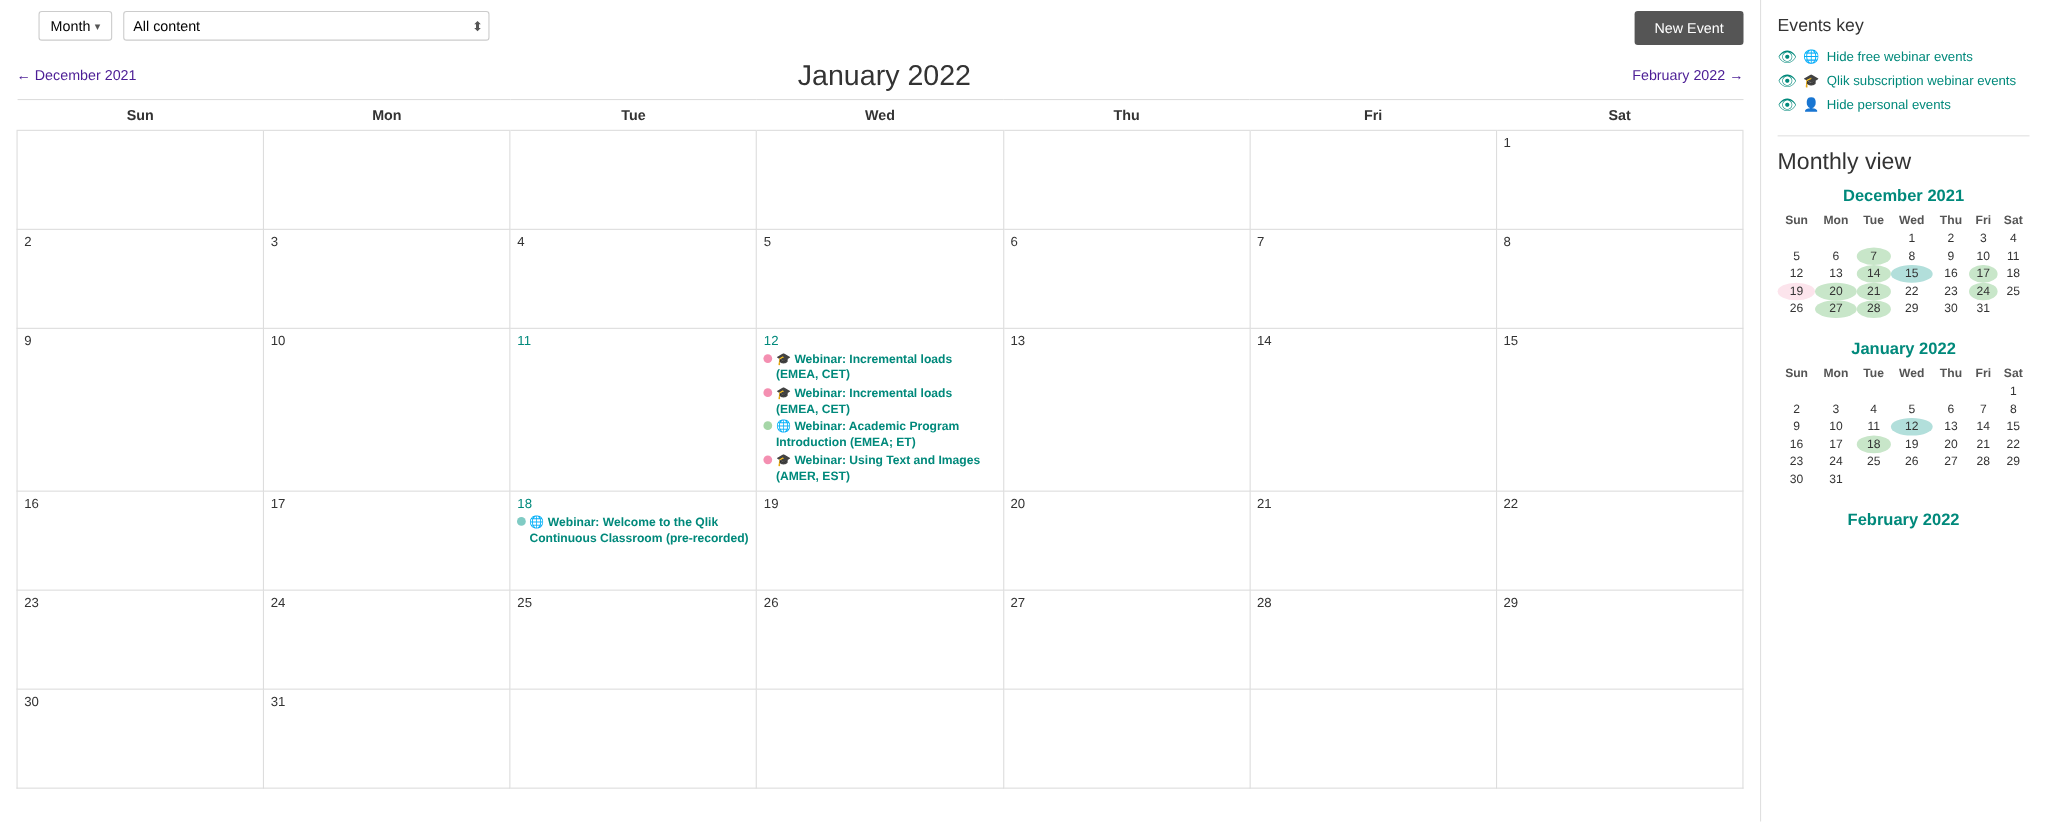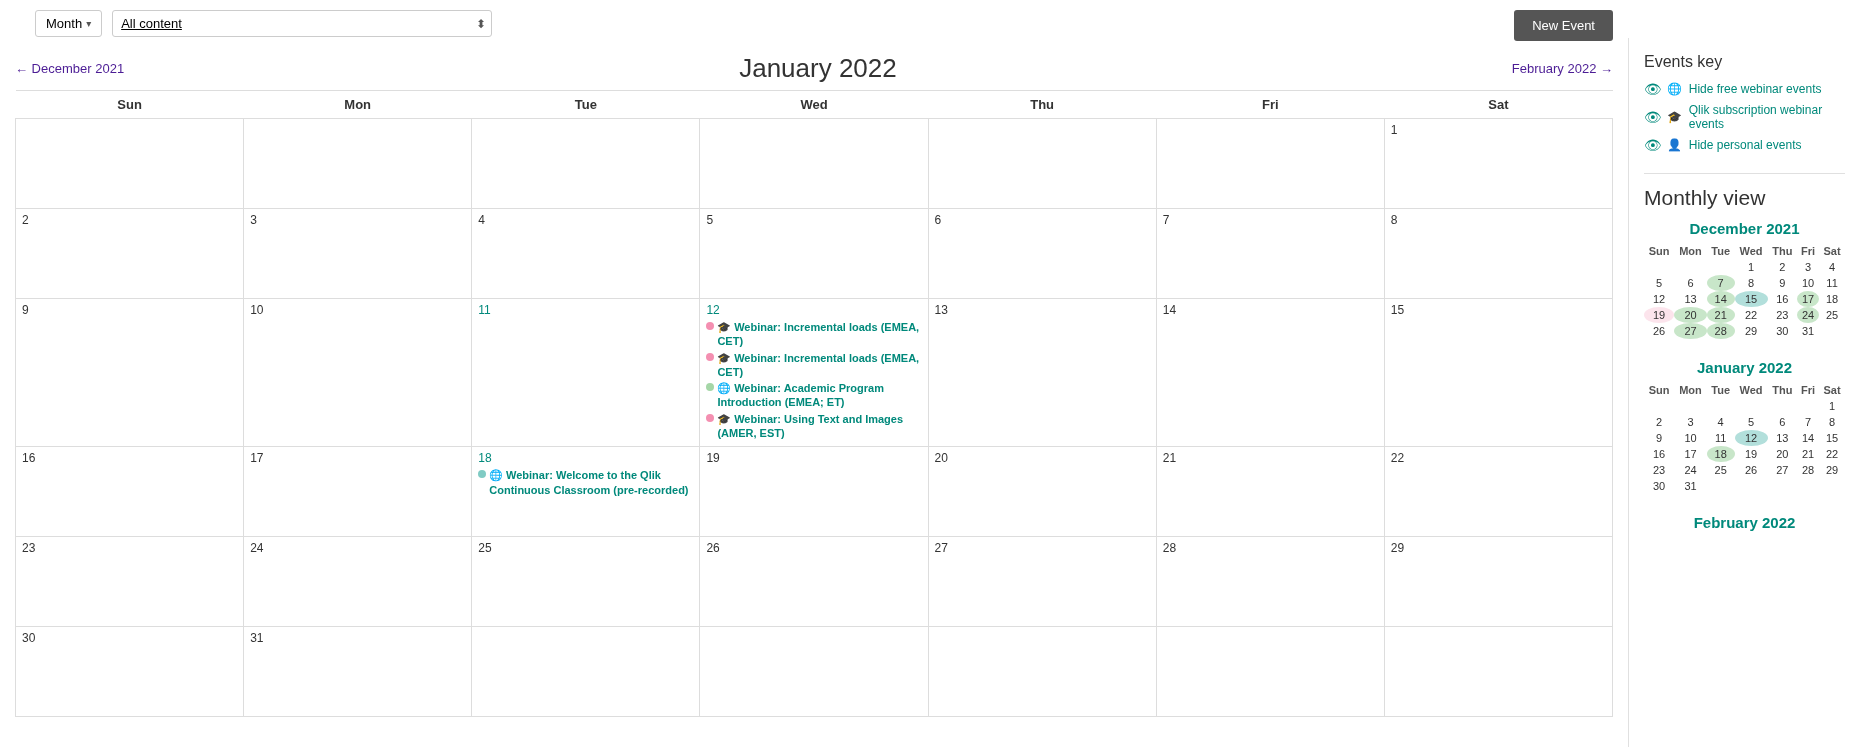--- a/index.html
+++ b/index.html
@@ -5,21 +5,21 @@
     * { box-sizing: border-box; margin: 0; padding: 0; }
     body { font-family: Arial, sans-serif; font-size: 13px; background: #fff; color: #333; display: flex; height: 747px; overflow: hidden; }
 
     
     .main-area { flex: 1; padding: 10px 15px; min-width: 0; }
 
     
     .toolbar { display: flex; align-items: flex-start; gap: 10px; margin-bottom: 12px; padding-left: 20px; }
     .month-btn { display: flex; align-items: center; gap: 4px; border: 1px solid #ccc; background: #fff; padding: 5px 10px; cursor: pointer; font-size: 13px; border-radius: 3px; }
     .month-btn .arrow { font-size: 10px; color: #555; }
-    .content-select { border: 1px solid #ccc; padding: 5px 24px 5px 8px; font-size: 13px; background: #fff; cursor: pointer; border-radius: 3px; width: 380px; appearance: none; text-decoration: underline; -webkit-appearance: none; }
+    .content-select { border: 1px solid #ccc; padding: 5px 24px 5px 8px; font-size: 13px; background: #fff; cursor: pointer; border-radius: 3px; width: 333px; appearance: none; -webkit-appearance: none; }
     .select-wrapper { position: relative; }
     .select-wrapper::after { content: '⬍'; position: absolute; right: 6px; top: 50%; transform: translateY(-50%); pointer-events: none; font-size: 12px; color: #555; }
     .spacer { flex: 1; }
     .new-event-btn { background: #555; color: #ffffff; border: none; padding: 8px 18px; cursor: pointer; font-size: 13px; border-radius: 3px; }
 
     
     .nav-row { display: flex; align-items: center; justify-content: space-between; margin-bottom: 6px; }
     .nav-link { color: #4c1d95; text-decoration: none; font-size: 13px; display: flex; align-items: center; gap: 4px; cursor: pointer; }
     .month-title { font-size: 26px; font-weight: 300; color: #333; flex: 1; text-align: center; }
 
@@ -30,21 +30,21 @@
     .day-num { font-size: 12px; color: #333; margin-bottom: 3px; }
     .day-num.green { color: #00897b; }
     .event { display: flex; align-items: flex-start; gap: 3px; margin-bottom: 2px; font-size: 11px; line-height: 1.3; }
     .event-dot { width: 8px; height: 8px; border-radius: 50%; flex-shrink: 0; margin-top: 2px; }
     .dot-pink { background: #f48fb1; }
     .dot-green { background: #80cbc4; }
     .dot-light-green { background: #a5d6a7; }
     .event-text { color: #00897b; cursor: pointer; font-weight: bold; }
 
     
-    .sidebar { width: 232px; border-left: 1px solid #e0e0e0; padding: 15px; overflow-y: auto; flex-shrink: 0; margin-top: 38px; }
+    .sidebar { width: 260px; border-left: 1px solid #e0e0e0; padding: 15px; overflow-y: auto; flex-shrink: 0; }
     .events-key { margin-bottom: 20px; }
     .events-key h3 { font-size: 16px; font-weight: 400; margin-bottom: 10px; }
     .key-item { display: flex; align-items: center; gap: 6px; margin-bottom: 6px; cursor: pointer; }
     .key-item .eye-icon { color: #00897b; font-size: 14px; }
     .key-item .type-icon { font-size: 12px; }
     .key-item span { font-size: 12px; color: #00897b; }
     .divider { border: none; border-top: 1px solid #e0e0e0; margin: 12px 0; }
 
     
     .monthly-view h3 { font-size: 21px; font-weight: 400; margin-bottom: 10px; }

